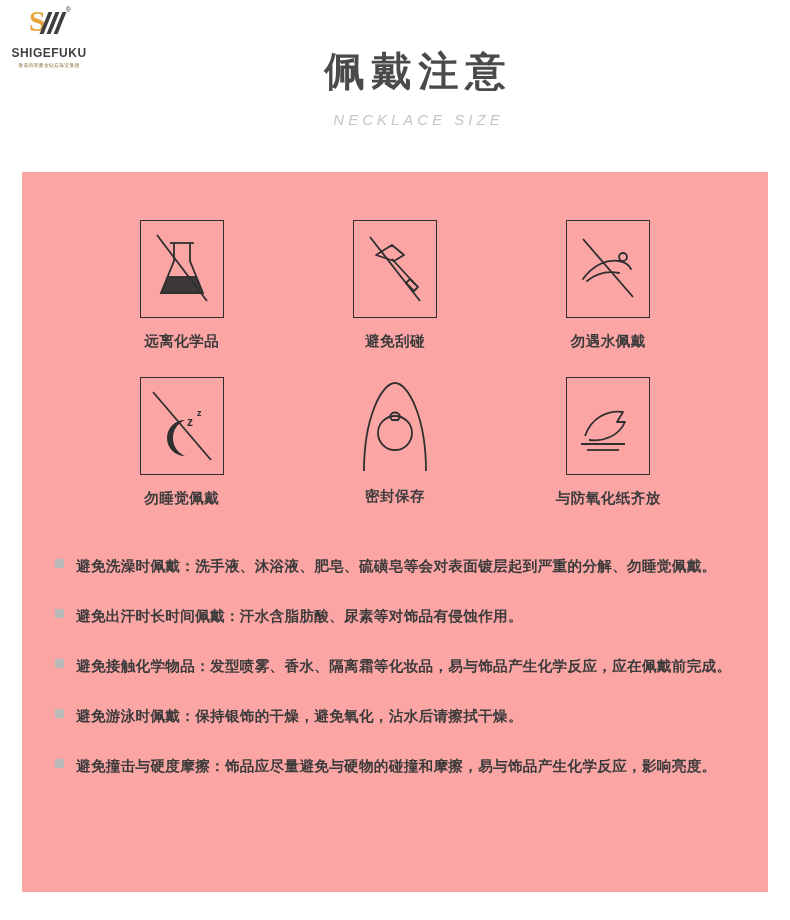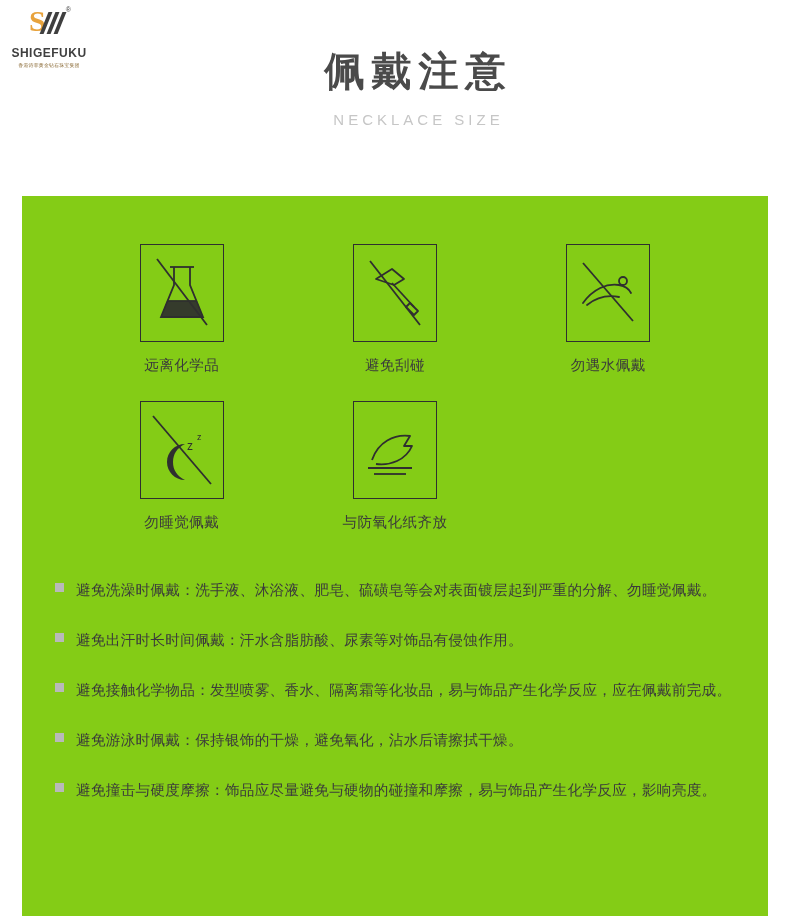--- a/index.html
+++ b/index.html
@@ -94,30 +94,32 @@
     font-weight: bold;
     color: #4a4a4a;
     font-family: "DejaVu Sans", sans-serif;
   }
   .heading .sub {
     margin-top: 12px;
     font-size: 15px;
     letter-spacing: 4px;
     color: #c6c6c6;
     font-family: "Liberation Sans", sans-serif;
+    font-style: italic;
   }
 
   
   .panel {
     position: absolute;
     left: 22px;
-    top: 196px;
+    top: 172px;
     width: 746px;
     height: 720px;
-    background: #84cc16;
+    background: #fca5a5;
+    font-weight: bold;
   }
 
   
   .icon-grid {
     display: flex;
     flex-wrap: wrap;
     padding: 48px 0 0 0;
     width: 640px;
     margin: 0 auto;
   }
@@ -246,20 +248,32 @@
         <svg width="82" height="96" viewBox="0 0 82 96">
           <path d="M44 42 C34 42 26 50 26 60 C26 70 34 78 44 78 C36 74 32 68 32 60 C32 52 36 46 44 42 Z" fill="#2f2f2f"></path>
           <text x="46" y="48" font-size="12" fill="#2f2f2f" font-family="Liberation Sans, sans-serif">z</text>
           <text x="56" y="38" font-size="9" fill="#2f2f2f" font-family="Liberation Sans, sans-serif">z</text>
           <line x1="12" y1="14" x2="70" y2="82" stroke="#2f2f2f" stroke-width="1.8"></line>
         </svg>
       </div>
       <div class="icon-label">勿睡觉佩戴</div>
     </div>
 
+    <div class="icon-cell">
+      <div class="icon-box" style="border:none">
+        <svg width="82" height="96" viewBox="0 0 82 96">
+          <g fill="none" stroke="#2f2f2f" stroke-width="1.8">
+            <path d="M10 94 C10 40 28 6 41 6 C54 6 72 40 72 94"></path>
+            <circle cx="41" cy="56" r="17"></circle>
+            <path d="M36 40 C36 34 46 34 46 40 L44 43 L38 43 Z"></path>
+          </g>
+        </svg>
+      </div>
+      <div class="icon-label">密封保存</div>
+    </div>
 
     <div class="icon-cell">
       <div class="icon-box">
         <svg width="82" height="96" viewBox="0 0 82 96">
           <g fill="none" stroke="#2f2f2f" stroke-width="1.8" stroke-linejoin="round">
             <path d="M18 58 C24 40 40 32 56 34 L50 44 L58 44 C52 58 36 64 22 62"></path>
             <path d="M14 66 L58 66"></path>
             <path d="M20 72 L52 72"></path>
           </g>
         </svg>

